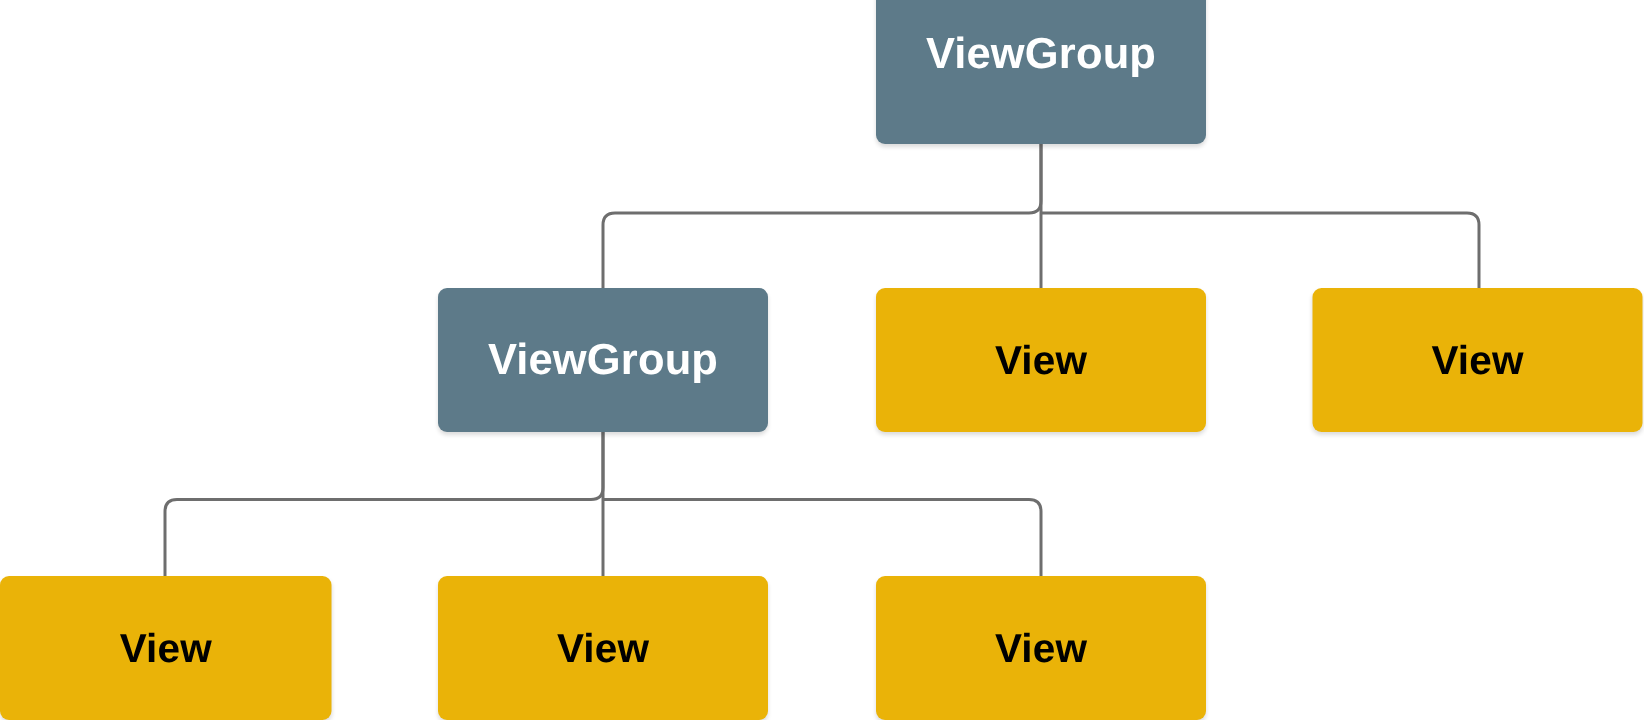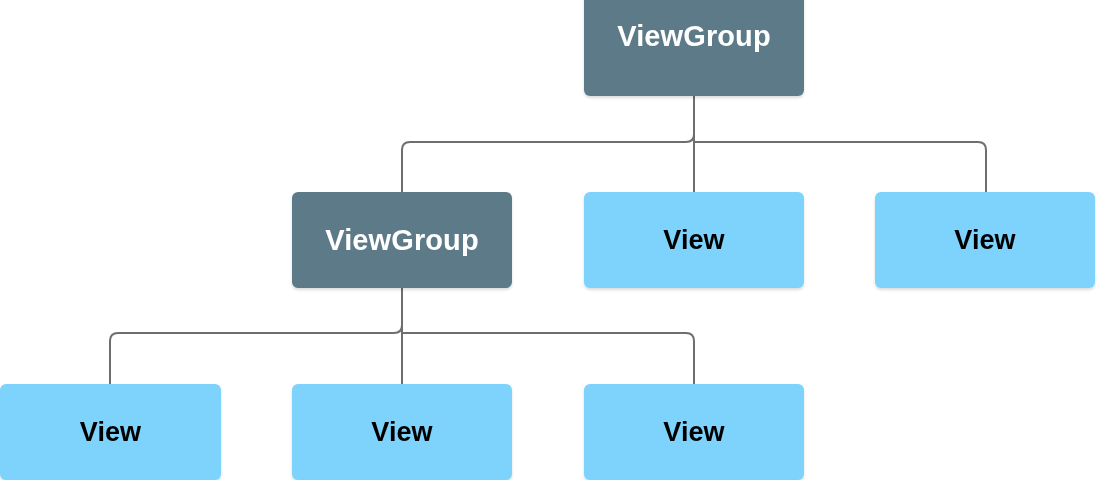--- a/index.html
+++ b/index.html
@@ -42,21 +42,21 @@
     line-height: 1;
   }
   .node.group {
     background: #5d7a89;
   }
   .node.group .node-label {
     color: #ffffff;
     font-size: 29px;
   }
   .node.leaf {
-    background: #7dd3fc;
+    background: #eab308;
   }
   .node.leaf .node-label {
     color: #000000;
     font-size: 27px;
   }
 </style>
 </head>
 <body>
 
 <div id="stage">

